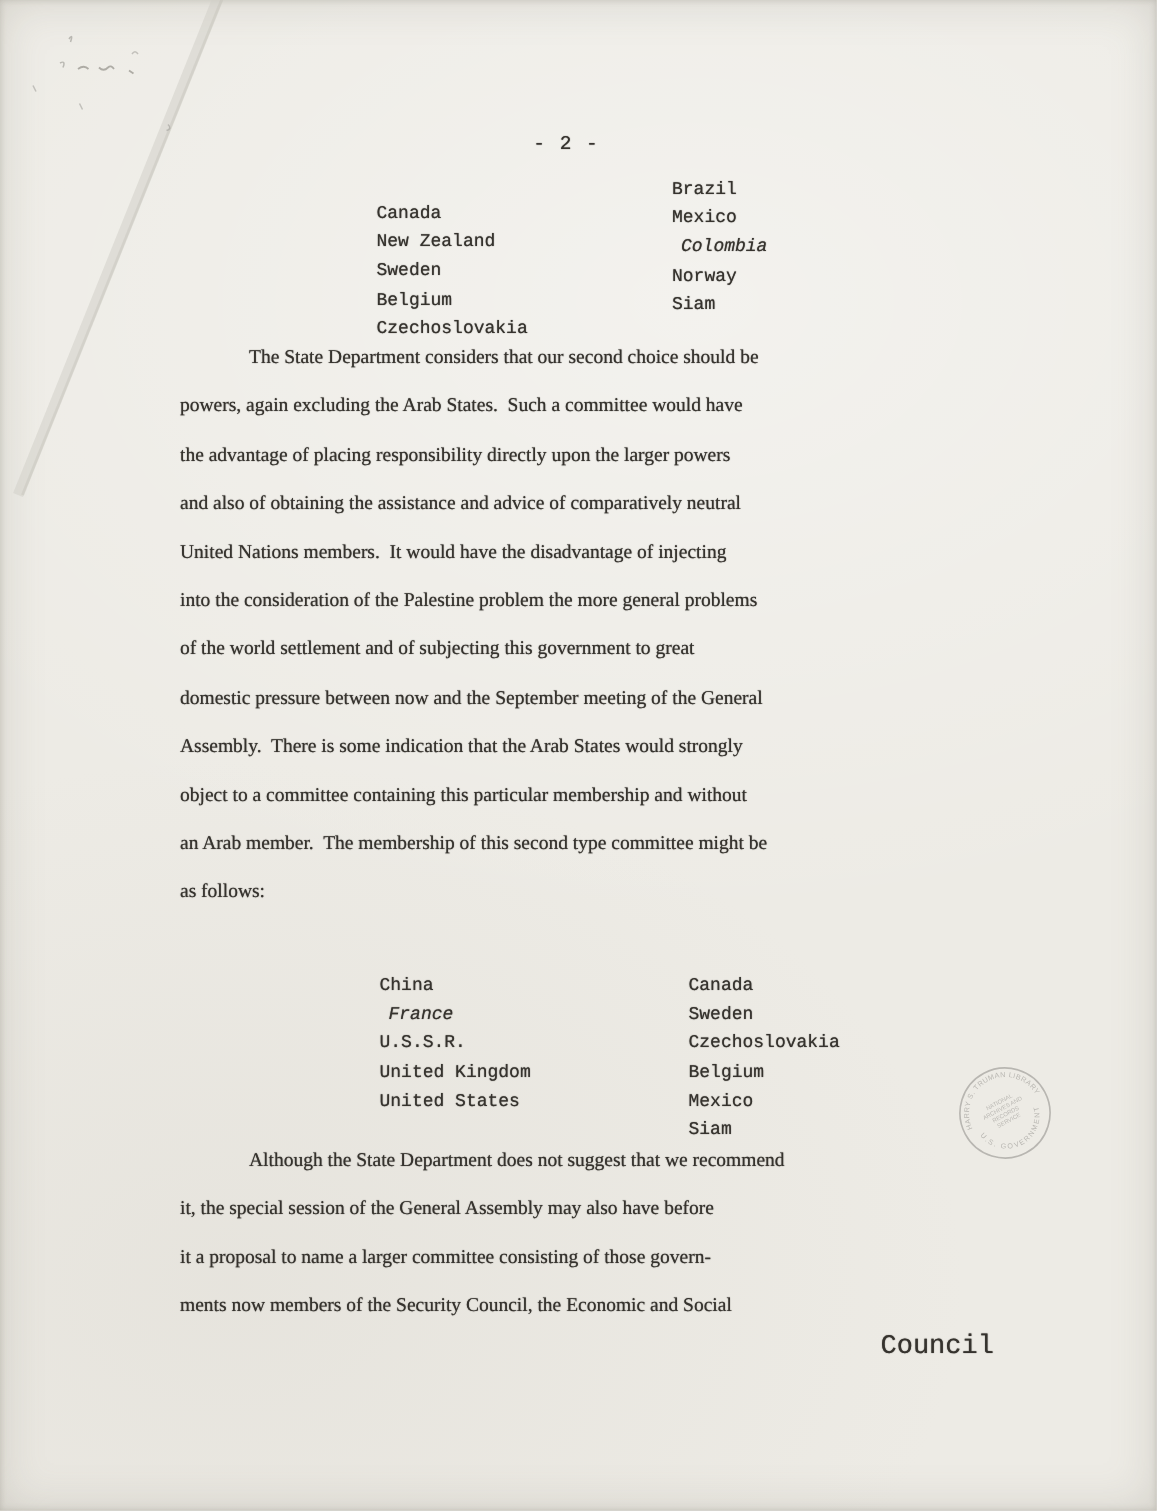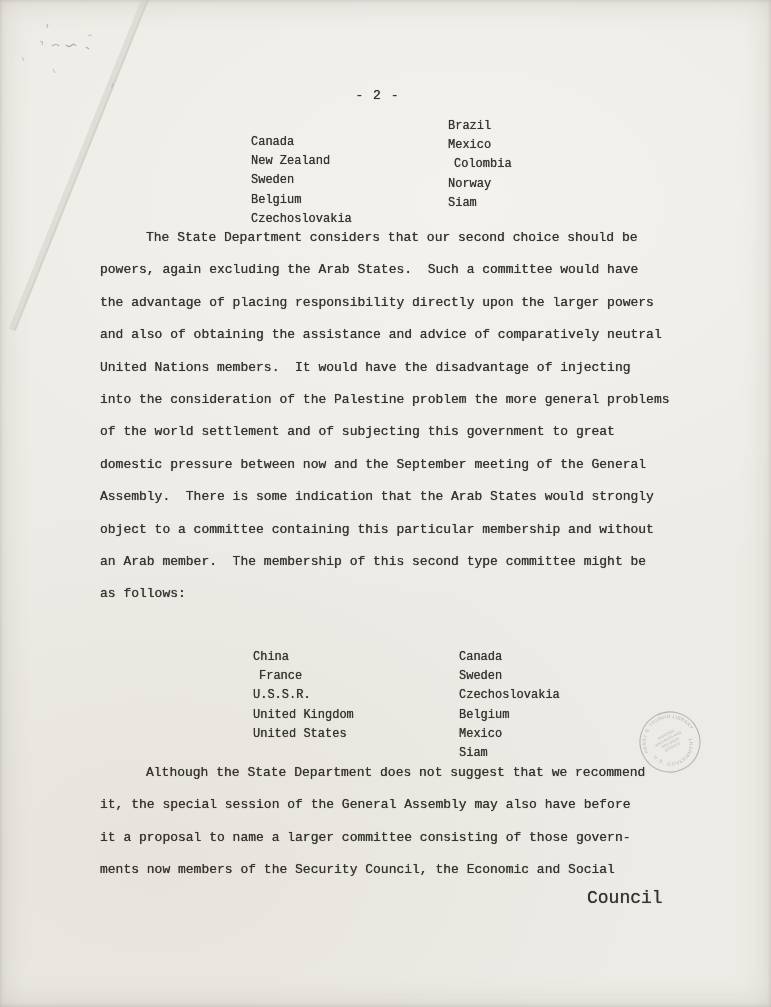--- a/index.html
+++ b/index.html
@@ -20,22 +20,22 @@
   .page-number{
     position:absolute; top:88px; left:0; width:755px;
     text-align:center; font-size:13px; letter-spacing:1px;
   }
   .country-list{ position:absolute; font-size:12px;margin-left:16px; }
   .country-list .row{ height:19.2px; line-height:19.2px; white-space:pre; }
   .list1-left{ top:133px; left:235px; }
   .list1-right{ top:117px; left:432px; }
   .list2-left{ top:648px; left:237px; }
   .list2-right{ top:648px; left:443px; }
-  .jog{ padding-left:6px; }
-  .para{ position:absolute; left:100px; width:580px; font-size:13px; }
+  .jog{ padding-left:6px;font-style:italic; }
+  .para{ position:absolute; left:120px; width:580px; font-size:13px;font-family:Liberation Serif, serif; }
   .para .line{ height:32.4px; line-height:32.4px; white-space:pre; }
   .para .line.indent{ padding-left:46px; }
   .para1{ top:222px; }
   .para2{ top:757px; }
   .council-line{
     position:absolute; top:888px; left:587px;
     font-size:18px; white-space:pre;
   }
   .stamp{
     position:absolute; top:700px; left:628px; width:84px; height:84px;

